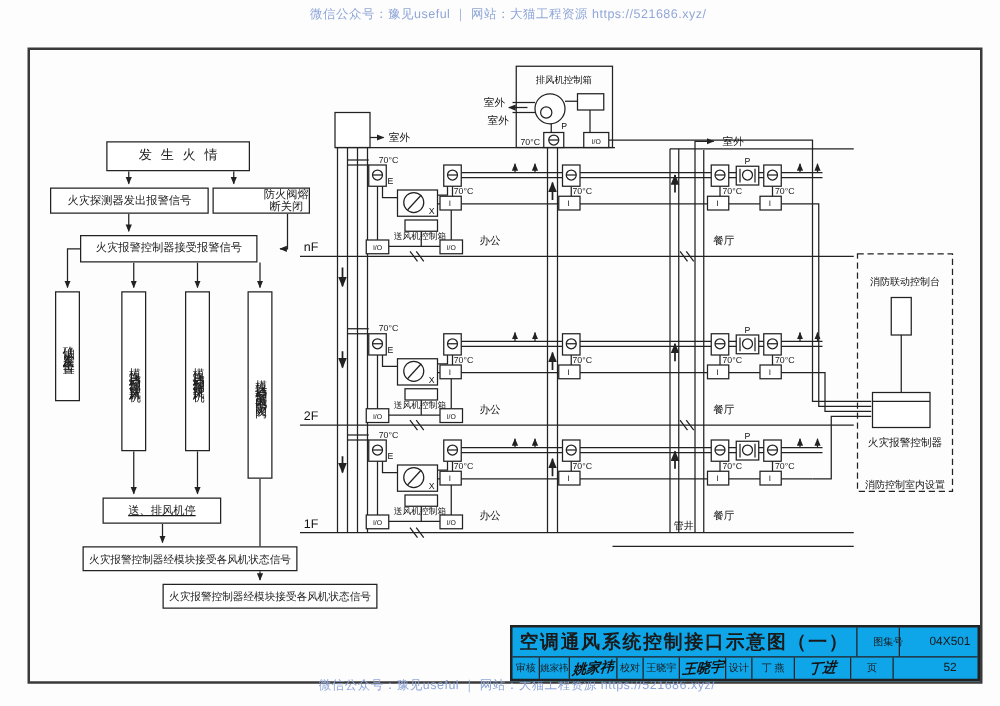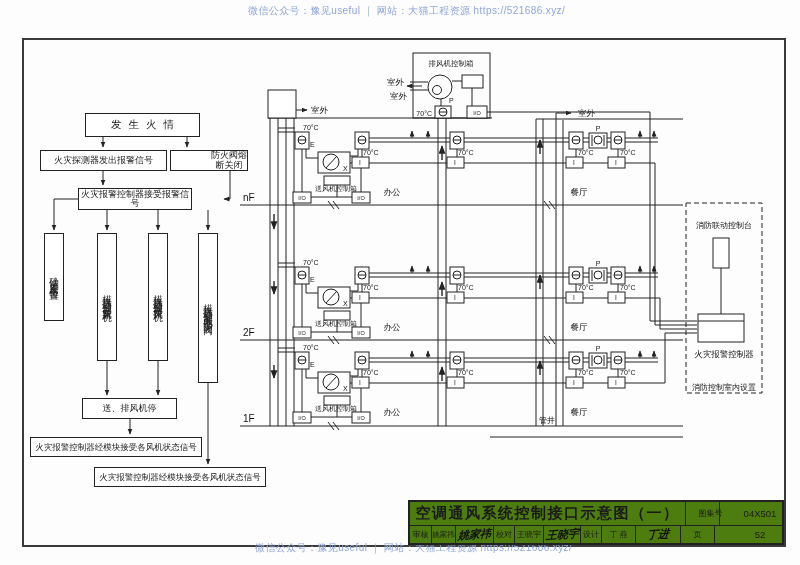--- a/index.html
+++ b/index.html
@@ -10,24 +10,24 @@
   .wm{position:absolute;color:#8fa6d8;font-size:10px;letter-spacing:.4px;white-space:nowrap;z-index:2;}
   svg.draw{position:absolute;left:0;top:0;z-index:3;}
   svg.draw text{fill:#141414;font-family:"Liberation Sans",sans-serif;}
   .t55{font-size:5.5px}.t65{font-size:6.5px}.t7{font-size:7px}.t75{font-size:7.5px}
   .t8{font-size:8px}.t85{font-size:8.5px}.t10{font-size:10px}
   .fc-box{position:absolute;box-sizing:border-box;border:1px solid #222;background:#fff;
     display:flex;align-items:center;justify-content:center;text-align:center;
     font-size:9px;line-height:1.05;z-index:4;}
   .fc-vert{writing-mode:vertical-lr;text-orientation:upright;letter-spacing:2px;font-size:9.5px;}
   .fc-big{font-size:10.5px;letter-spacing:7px;text-indent:7px;}
-  .fc-small{font-size:8.5px;}
+  .fc-small{font-size:8.5px;margin-left:36px;}
   
   .tb{position:absolute;left:408px;top:500px;width:376px;height:45px;box-sizing:border-box;
-    border:2px solid #222;background:#4d7c0f;display:flex;flex-direction:column;z-index:5;}
+    border:2px solid #222;background:#0ea5e9;display:flex;flex-direction:column;z-index:5;}
   .tb-row1{display:flex;flex:1 1 26px;border-bottom:1px solid #222;min-height:0;}
   .tb-row2{display:flex;flex:0 0 17px;}
   .tb-cell{display:flex;align-items:center;justify-content:center;box-sizing:border-box;
     white-space:nowrap;overflow:visible;}
   .bl{border-left:1px solid #222;}
   .tb-title{flex:1;font-size:15px;font-weight:bold;letter-spacing:1.5px;}
   .tb-atlas-label{width:34px;font-size:8px;padding-left:16px;}
   .tb-atlas-no{width:63px;font-size:9.5px;padding-left:18px;}
   .c21{width:21px;font-size:8px;} .c24{width:24px;font-size:7.5px;}
   .c38{width:38px;} .c29{width:29px;font-size:8px;} .c37{width:37px;}
@@ -377,26 +377,26 @@
     <text x="574" y="165" class="t65" text-anchor="middle">I</text>
     <text x="616" y="165" class="t65" text-anchor="middle">I</text>
     <text x="392" y="195" class="t85" text-anchor="middle">办公</text>
     <text x="579" y="195" class="t85" text-anchor="middle">餐厅</text>
   </g>
     </svg>
 
 <div class="fc-box fc-big" style="left:85px;top:113px;width:115px;height:24px;">发生火情</div>
 <div class="fc-box" style="left:40px;top:150px;width:127px;height:21px;">火灾探测器发出报警信号</div>
 <div class="fc-box" style="left:170px;top:150px;width:78px;height:21px;padding-left:40px;">防火阀熔断关闭</div>
-<div class="fc-box" style="left:78px;top:188px;width:114px;height:22px;">火灾报警控制器接受报警信号</div>
+<div class="fc-box" style="left:64px;top:188px;width:142px;height:22px;">火灾报警控制器接受报警信号</div>
 <div class="fc-box fc-vert" style="left:44px;top:233px;width:20px;height:88px;">确认火灾发生位置</div>
 <div class="fc-box fc-vert" style="left:97px;top:233px;width:20px;height:128px;">模块自动控制停新风机</div>
 <div class="fc-box fc-vert" style="left:148px;top:233px;width:20px;height:128px;">模块自动控制停排风机</div>
 <div class="fc-box fc-vert" style="left:198px;top:233px;width:20px;height:150px;">模块自动控制关电动防火阀</div>
-<div class="fc-box" style="left:82px;top:398px;width:95px;height:21px;">送、排风机停</div>
+<div class="fc-box" style="left:82px;top:398px;width:95px;height:21px;text-decoration:underline;">送、排风机停</div>
 <div class="fc-box fc-small" style="left:30px;top:437px;width:172px;height:20px;">火灾报警控制器经模块接受各风机状态信号</div>
 <div class="fc-box fc-small" style="left:94px;top:467px;width:172px;height:20px;">火灾报警控制器经模块接受各风机状态信号</div>
 
 <div class="tb">
   <div class="tb-row1">
     <div class="tb-cell tb-title">空调通风系统控制接口示意图（一）</div>
     <div class="tb-cell tb-atlas-label bl">图集号</div>
     <div class="tb-cell tb-atlas-no bl">04X501</div>
   </div>
   <div class="tb-row2">

